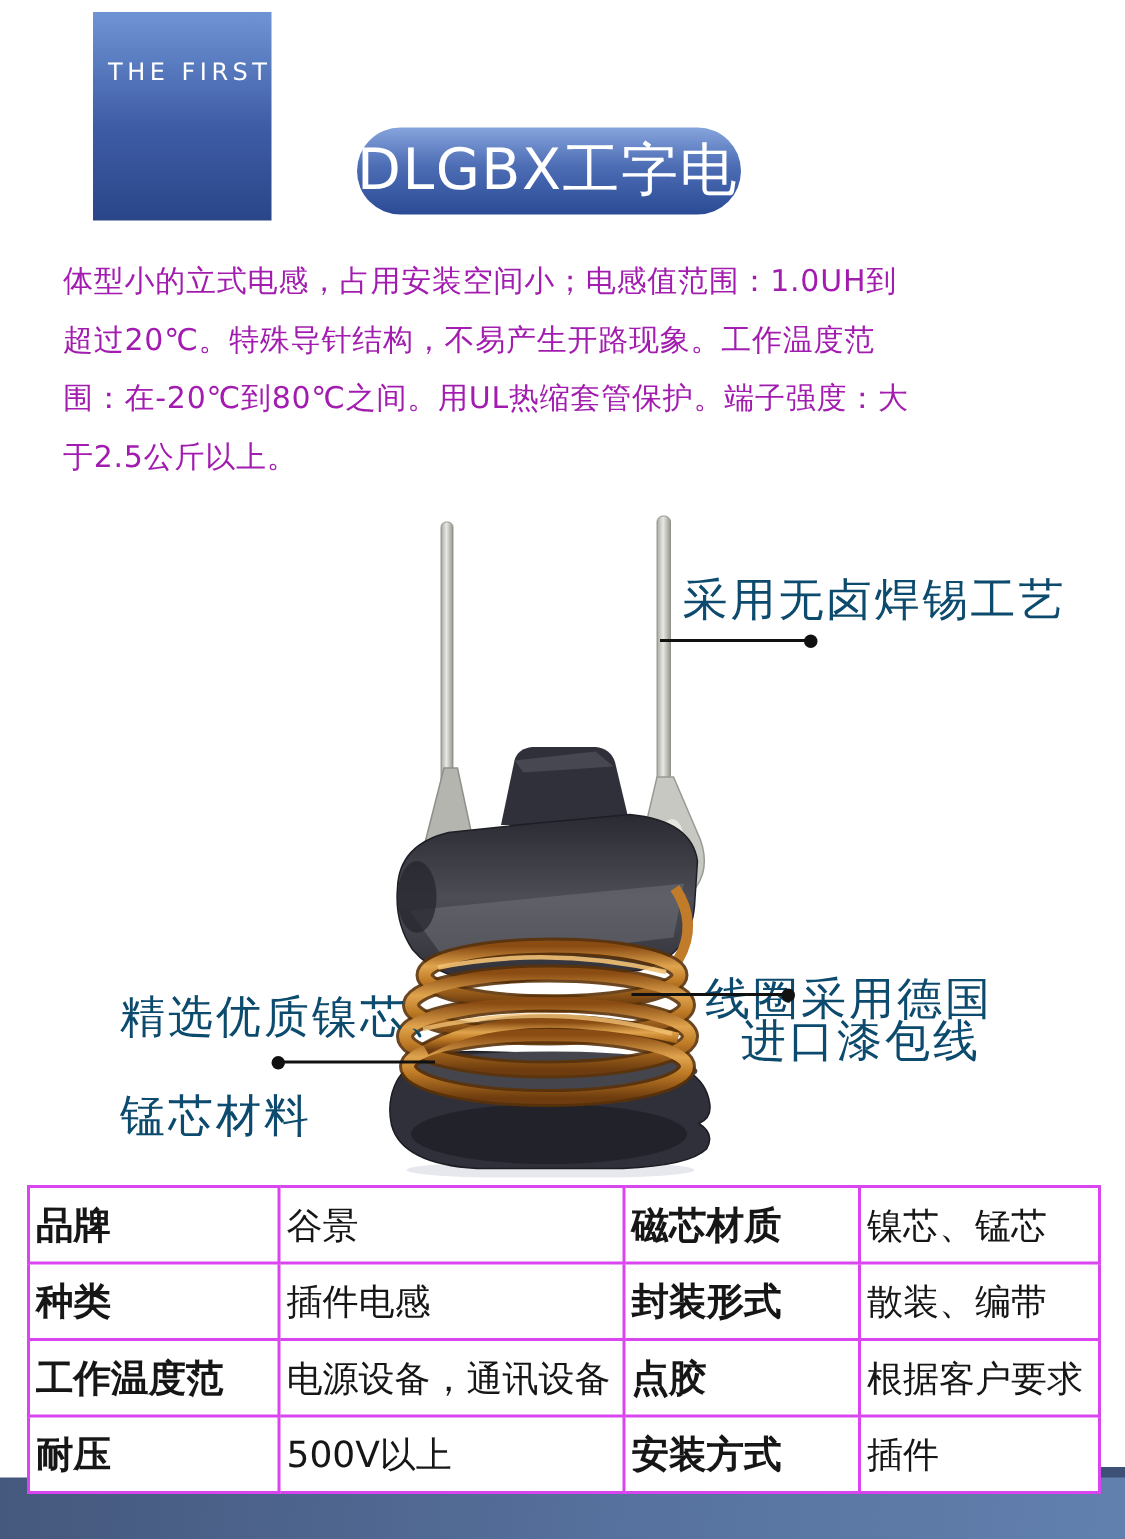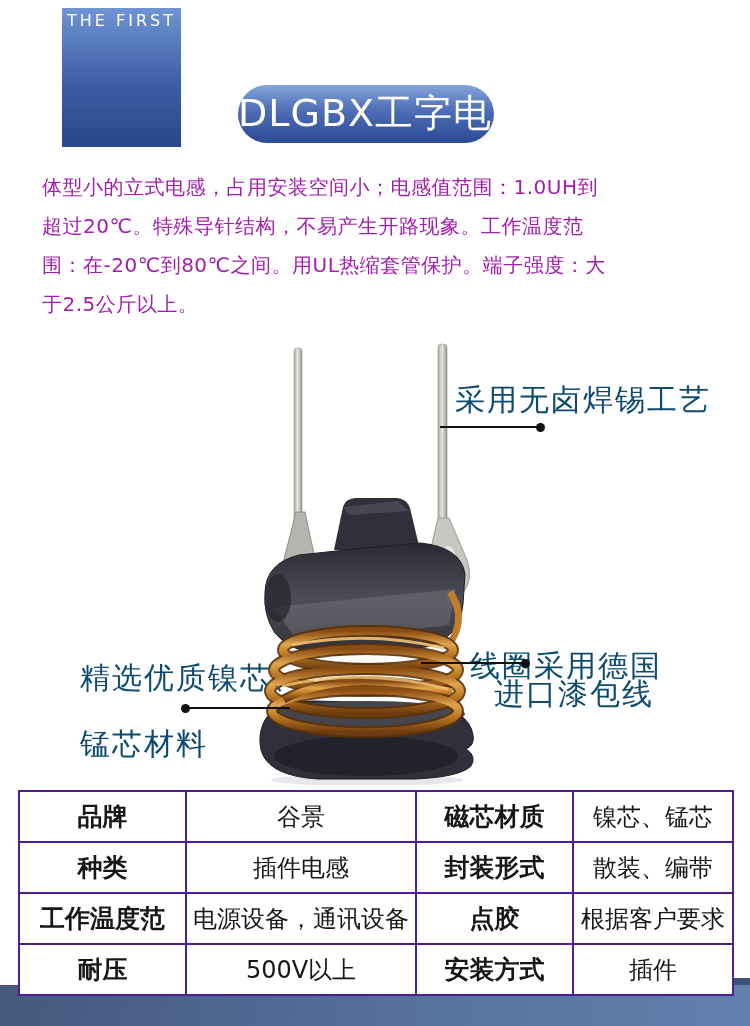--- a/index.html
+++ b/index.html
@@ -8,21 +8,21 @@
     background:#ffffff; font-family:"DejaVu Sans","Liberation Sans",sans-serif;
     color:#161616;
   }
   
   .badge {
     position:absolute; left:62px; top:8px; width:119px; height:139px;
     background:linear-gradient(180deg,#6f94d4 0%,#3e5ca6 55%,#2a4689 100%);
     color:#fff; text-align:center;
   }
   .badge-num { font-size:58px; font-weight:bold; line-height:1; margin-top:22px; }
-  .badge-sub { font-size:16px; letter-spacing:3px; margin-top:3px; }
+  .badge-sub { font-size:16px; letter-spacing:3px; margin-top:30px;text-align:right; }
   
   .title-pill {
     position:absolute; left:238px; top:85px; width:256px; height:58px;
     border-radius:29px;
     background:linear-gradient(180deg,#86a4dc 0%,#4c6cb4 45%,#2b4b96 100%);
     color:#fff; font-size:38px; line-height:57px; text-align:left;
     letter-spacing:1px;
   }
   
   .desc { position:absolute; left:42px; top:168px; width:690px;
@@ -30,21 +30,21 @@
   .desc div { white-space:nowrap; }
   
   .callout { position:absolute; font-size:30px; letter-spacing:2px; color:#0c4a6e; white-space:nowrap; }
   .leader { position:absolute; height:2px; background:#111; }
   .leader-dot { position:absolute; width:9px; height:9px; border-radius:50%; background:#111; }
   
   .product { position:absolute; left:230px; top:340px; width:260px; height:445px; }
   
   .spec { position:absolute; left:18px; top:790px; width:714px; height:197px;
           border-collapse:collapse; table-layout:fixed; background:#fff; z-index:3; }
-  .spec td { border:2px solid #4c1d95; text-align:center; vertical-align:middle;
+  .spec td { border:2px solid #d946ef; text-align:left; vertical-align:middle;
              font-size:24px; height:49px; padding:0 4px; overflow:hidden; white-space:nowrap; }
   .spec td.lbl { font-weight:bold; font-size:25px; }
   
   .footer-tab { position:absolute; left:733px; top:978px; width:17px; height:48px;
                 background:#3d5176; z-index:1; }
   .footer-band { position:absolute; left:0; top:985px; width:750px; height:41px;
                  background:linear-gradient(96deg,#45587d 0%,#56719d 55%,#6280ae 100%);
                  z-index:2; }
 </style>
 </head>

